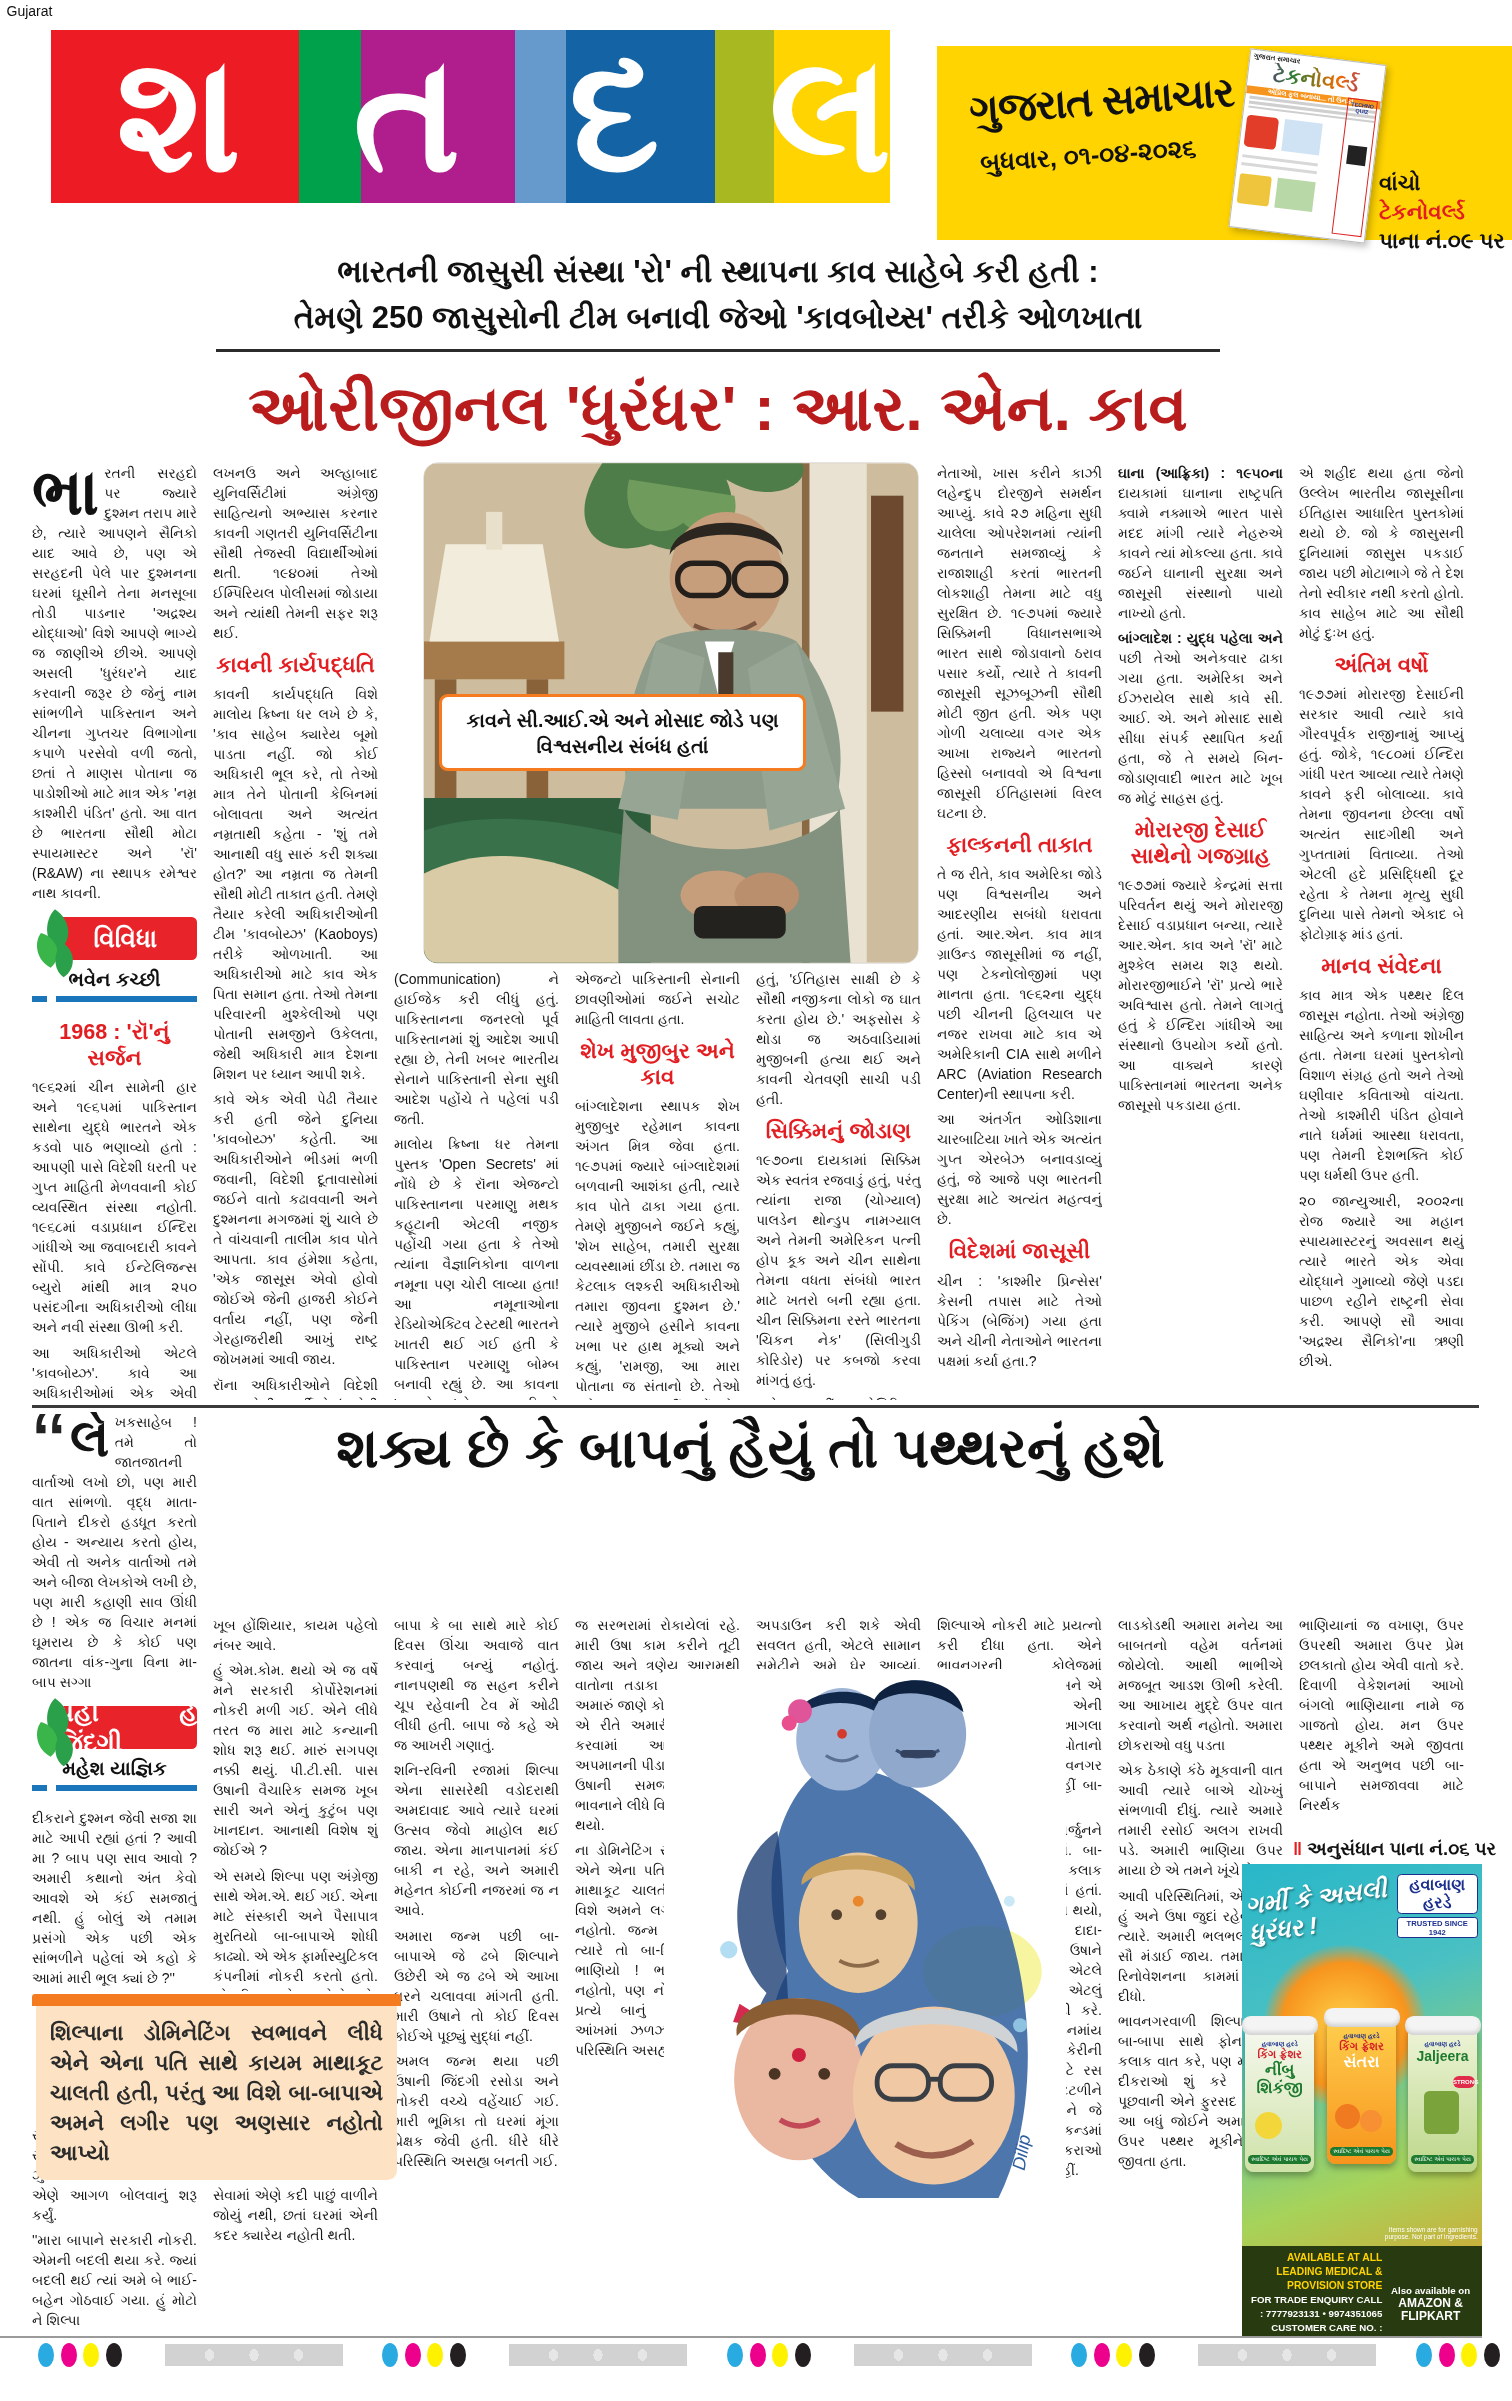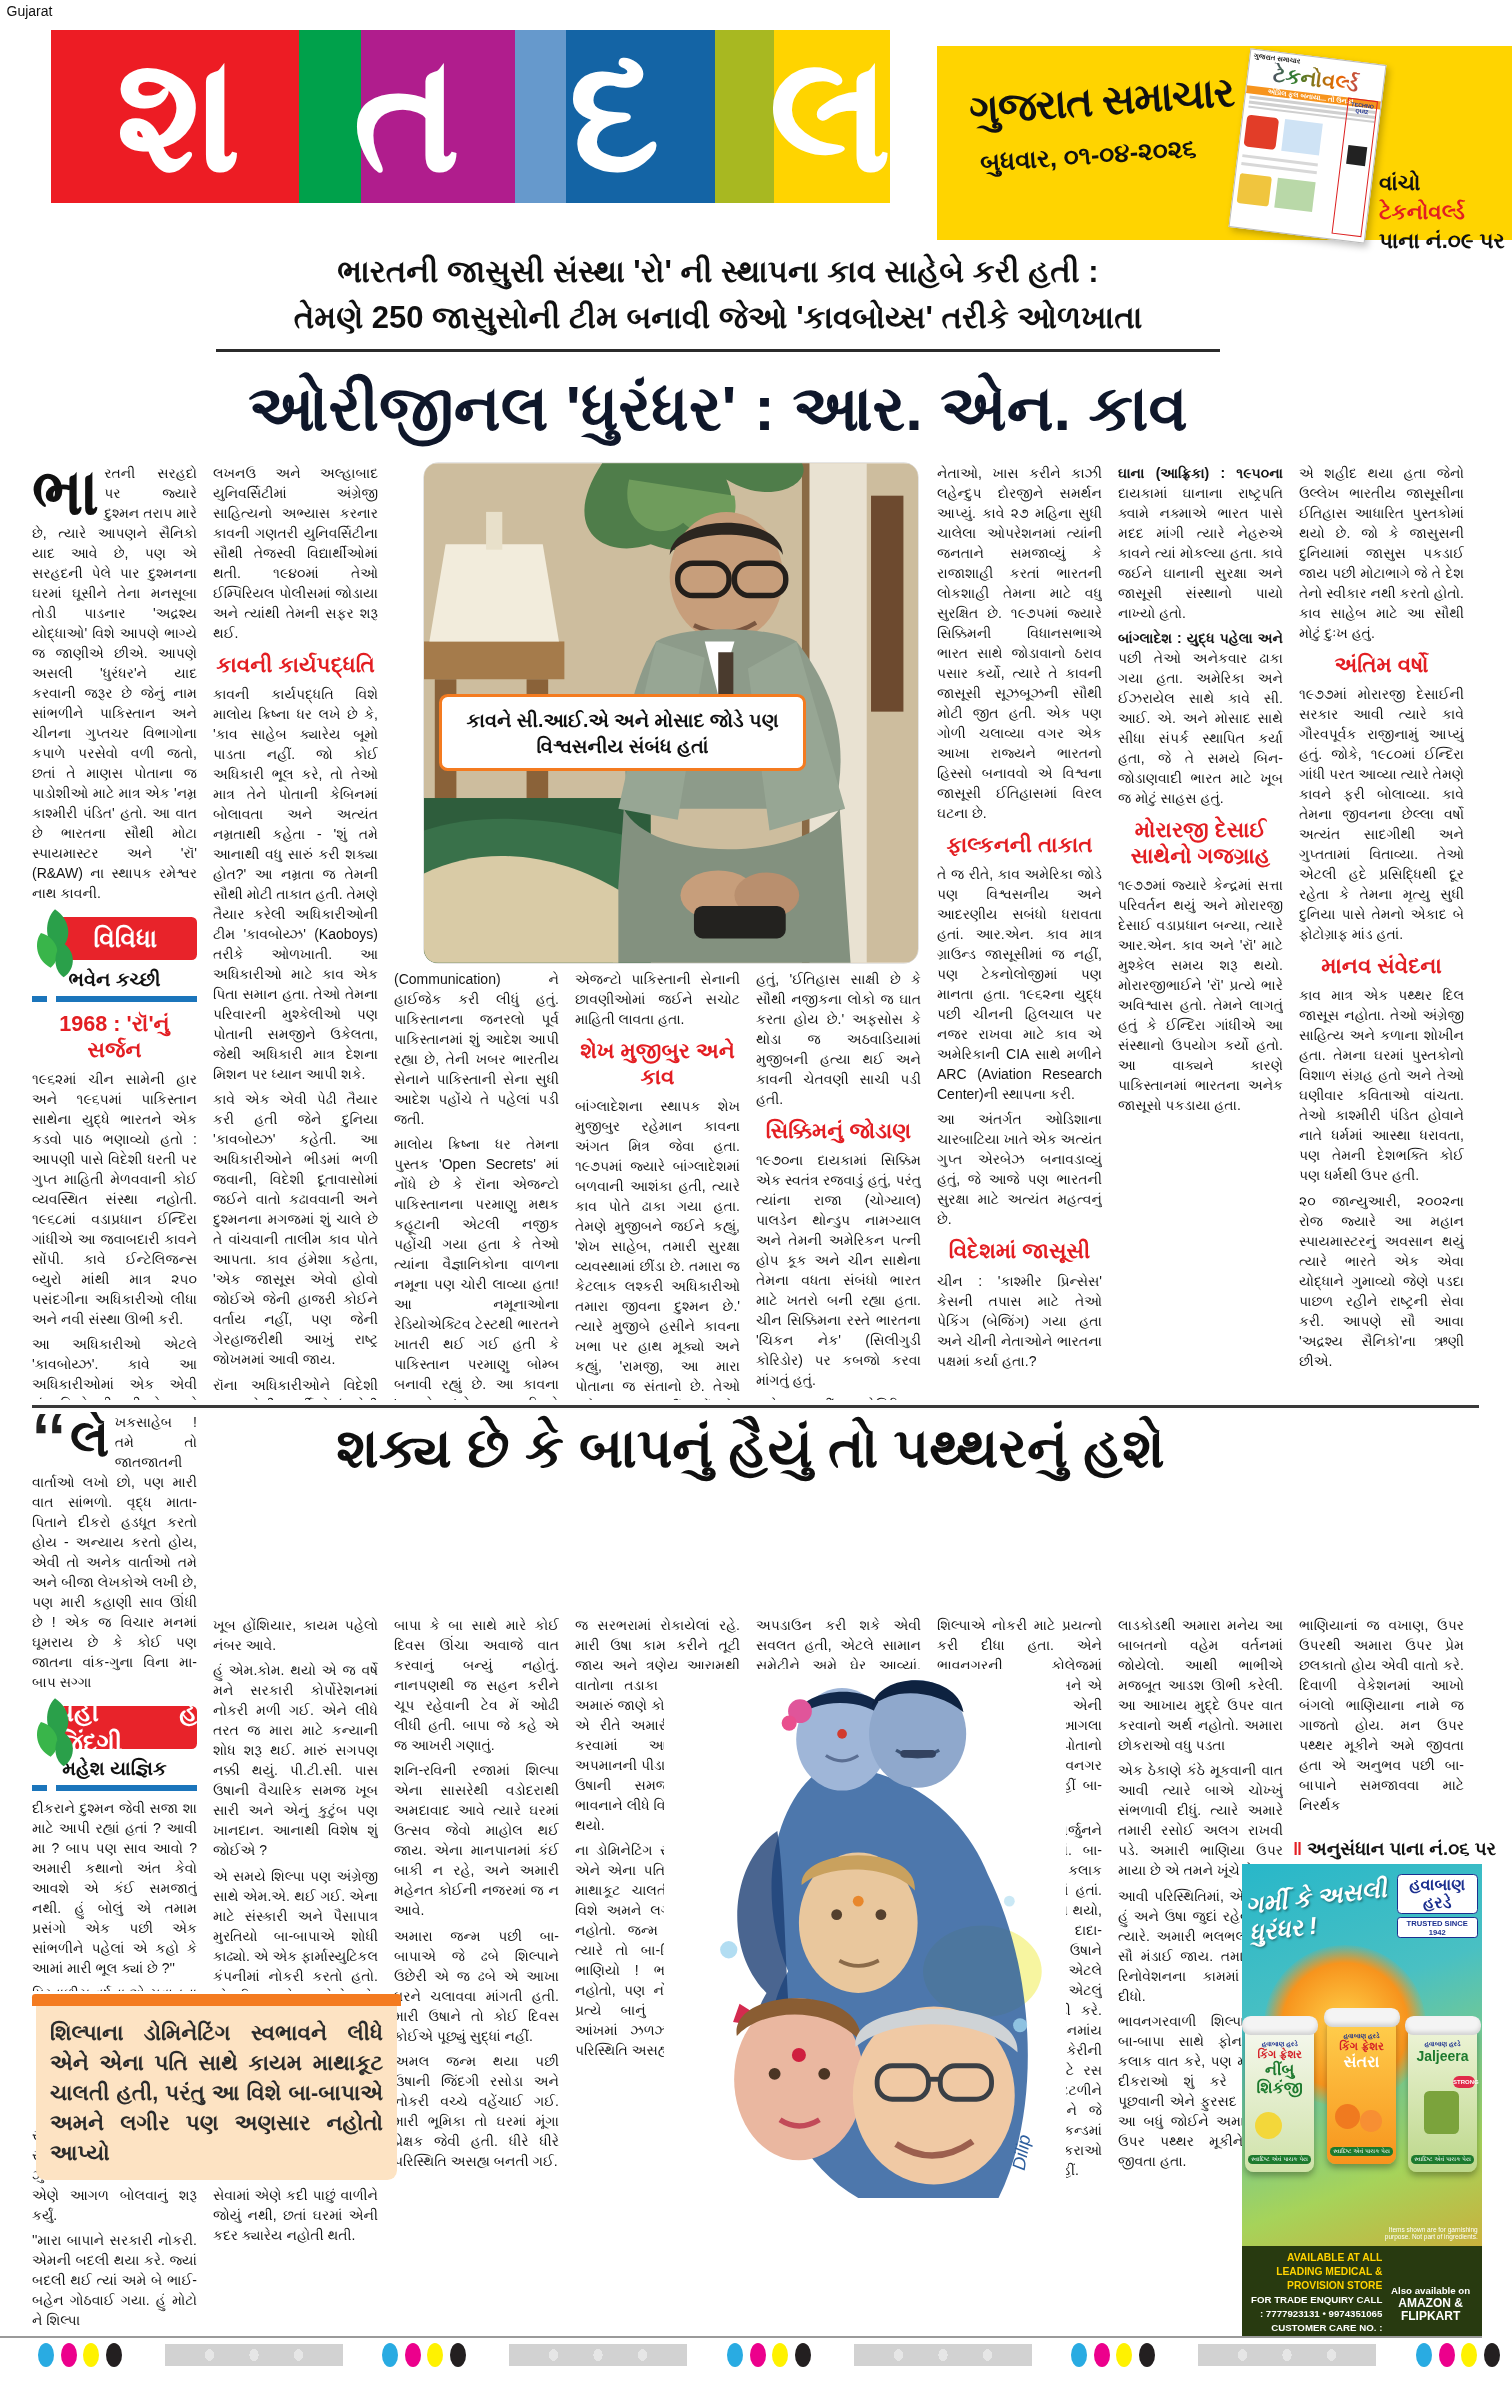--- a/index.html
+++ b/index.html
@@ -23,31 +23,31 @@
             -webkit-background-clip:text;background-clip:text;color:transparent;line-height:24px;}
   .th-strip{background:#f7941d;color:#fff;font-size:7px;font-weight:bold;text-align:center;margin-top:1.6px;}
   .th-line{height:2.7px;background:#cfcfcf;margin:2.2px 4.3px 0 4.3px;}
   .th-img{position:absolute;}
   .th-red{border:1.1px solid #d22;position:absolute;right:2.7px;top:36px;width:28px;height:135px;}
   #read-note{position:absolute;left:442px;top:122px;width:130px;font-size:21.6px;font-weight:800;line-height:29px;color:#111;}
   #read-note .brand{color:#e31e22;}
   
   #kicker{left:216px;top:249px;width:1004px;text-align:center;font-weight:800;color:#111;
           font-size:31px;line-height:46px;border-bottom:3.2px solid #2b2b2b;padding-bottom:7.6px;}
-  #main-headline{left:178px;top:372px;width:1080px;text-align:center;font-size:63px;font-weight:800;color:#0f172a;}
+  #main-headline{left:178px;top:372px;width:1080px;text-align:center;font-size:63px;font-weight:800;color:#b91c1c;}
   
   .col{position:absolute;width:165px;overflow:hidden;text-align:justify;}
   .col p{margin:0 0 5.4px 0;font-size:14px;line-height:20px;color:#141414;}
   .col p.lead::first-line{font-weight:bold;}
   .dropcap{float:left;font-size:64px;line-height:54px;font-weight:bold;margin:2.2px 5.4px 0 0;color:#111;}
   .sub{color:#e31e22;font-weight:800;font-size:21.6px;text-align:center;margin:8.6px 0 6.5px 0;line-height:26px;}
   .quotemark{float:left;font-size:65px;line-height:49px;font-weight:bold;margin-right:4.3px;color:#222;}
   .qcap{float:left;font-size:52px;line-height:46px;font-weight:bold;margin:3.2px 5.4px 0 0;}
   
-  .secbox{position:relative;margin:14px 0 7px 0;}
+  .secbox{position:relative;margin:14px 0 17px 0;}
   .sec-red{margin-left:21.6px;background:#e8232a;border-radius:5.4px;height:43px;display:flex;align-items:center;justify-content:center;
            color:#fff;font-size:25px;font-weight:800;}
   .sec-byline{text-align:center;font-size:19.4px;font-weight:bold;color:#111;margin-top:7.6px;}
   .sec-rule{height:6px;margin-top:5.4px;background:linear-gradient(to right,#1b75bb 0 15px,transparent 15px 24px,#1b75bb 24px 100%);}
   .sec-leaves{position:absolute;left:-3.2px;top:-12px;}
   
   #photo{left:424px;top:463px;width:494px;height:500px;border-radius:14px;overflow:hidden;z-index:2;box-shadow:0 0 0 0.5px #ccc;}
   #photo-caption{position:absolute;left:15px;top:231px;width:335px;background:#fff;border:3.2px solid #f47b20;border-radius:8.6px;
                  padding:9.7px 13px;font-size:19.4px;line-height:26px;font-weight:800;color:#111;text-align:center;z-index:3;}
   #divider1{left:32px;top:1405px;width:1447px;height:2.7px;background:#3a3a3a;}

